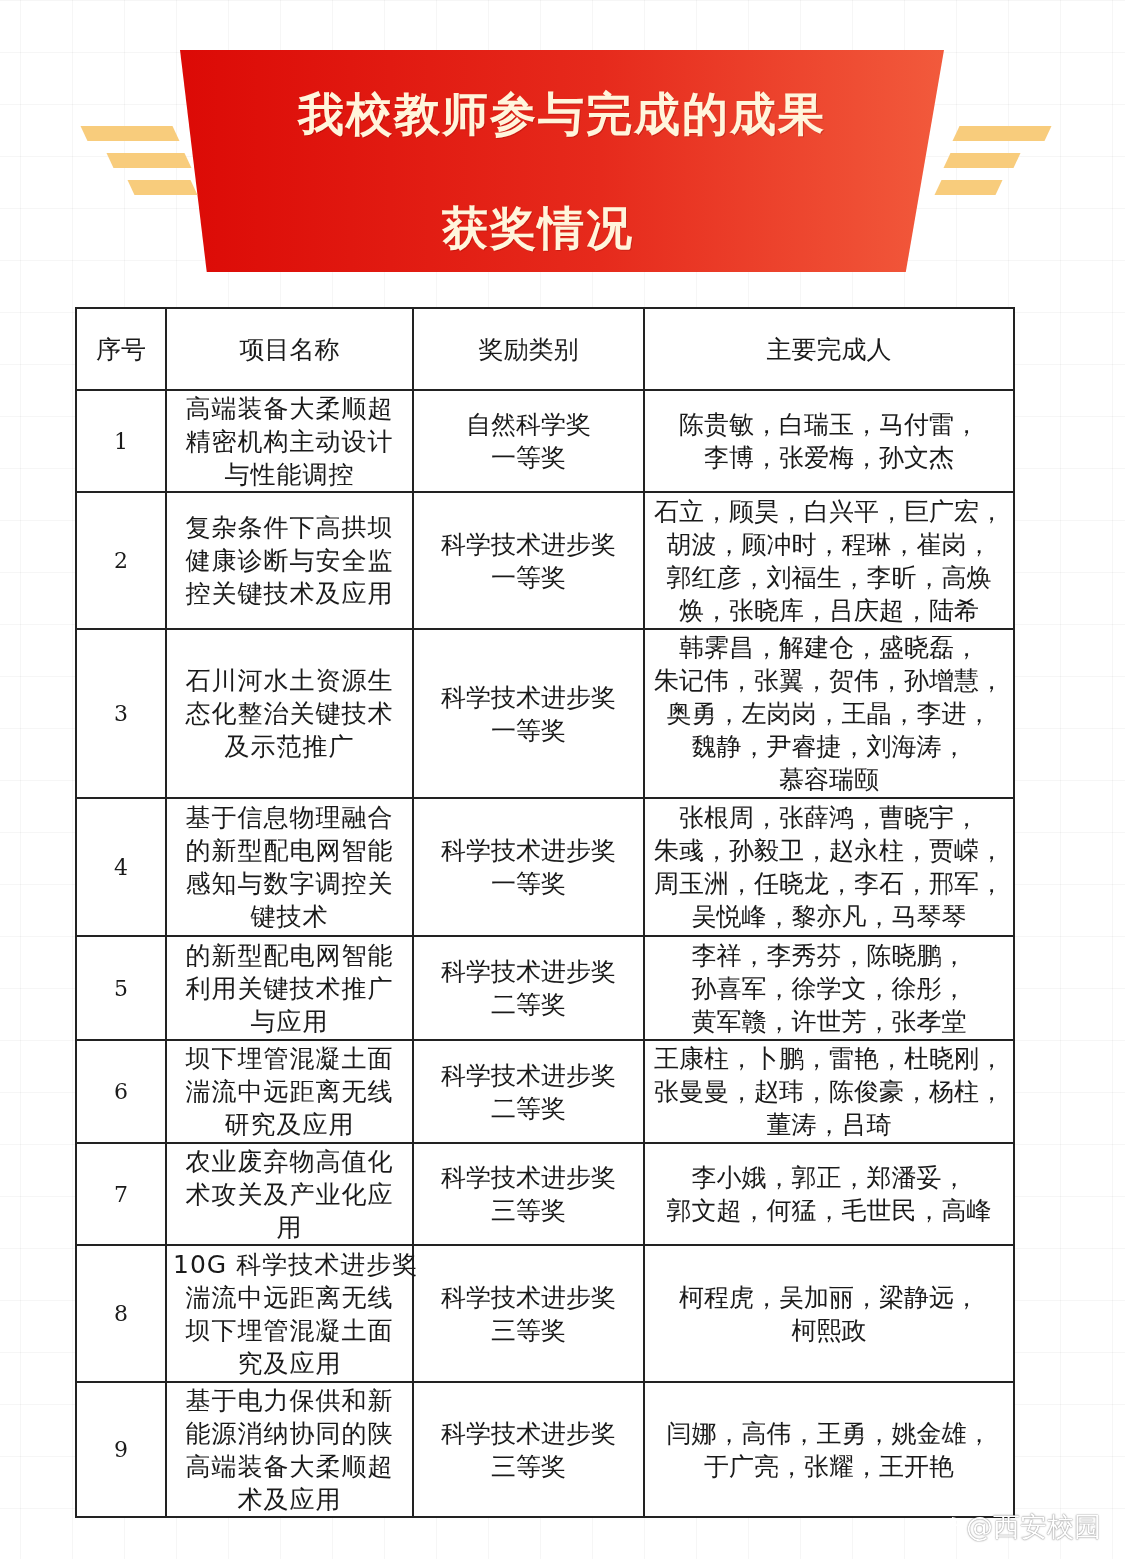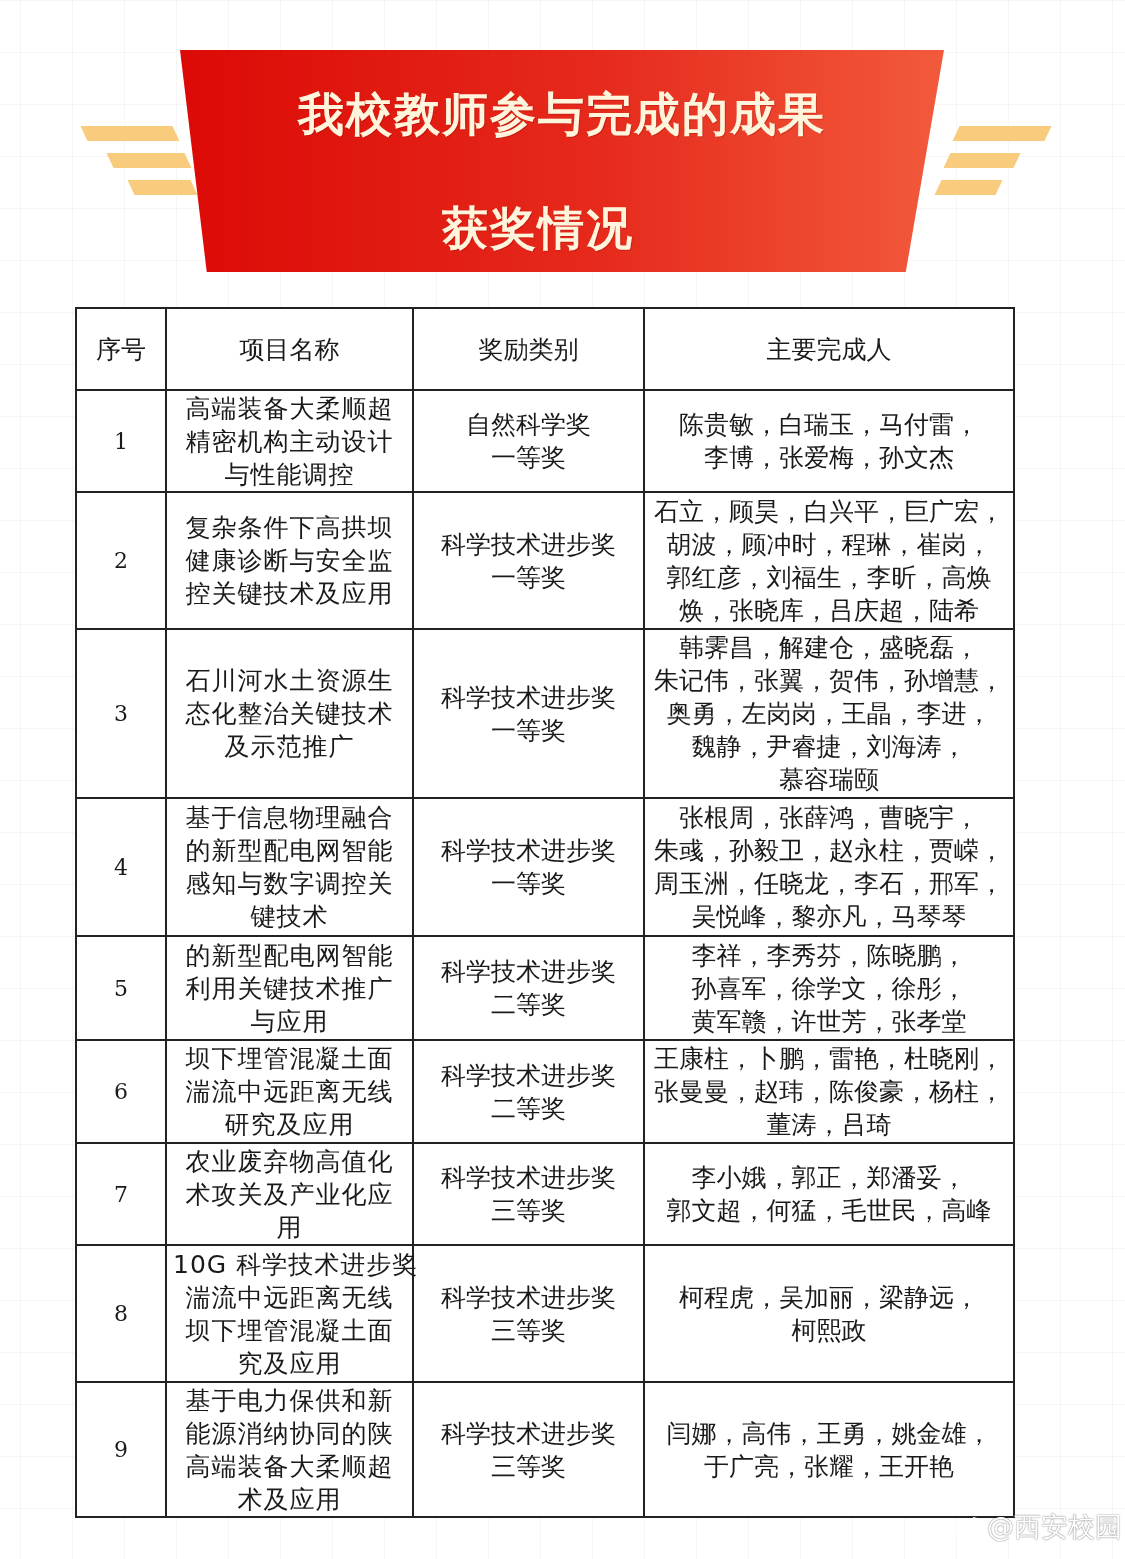--- a/index.html
+++ b/index.html
@@ -100,21 +100,21 @@
       letter-spacing: 1px;
     }
     td.cell-no {
       font-family: "DejaVu Serif", serif;
       font-size: 22px;
     }
     .line { display: block; white-space: nowrap; }
 
     .watermark {
       position: absolute;
-      right: 3px;
+      right: 24px;
       bottom: 14px;
       font-family: "DejaVu Sans", sans-serif;
       font-size: 27px;
       color: #ffffff;
       text-shadow: 0 0 2px rgba(0,0,0,0.35), 0 0 1px rgba(0,0,0,0.45);
       display: flex;
       align-items: center;
       gap: 4px;
     }
     .weibo-icon {

